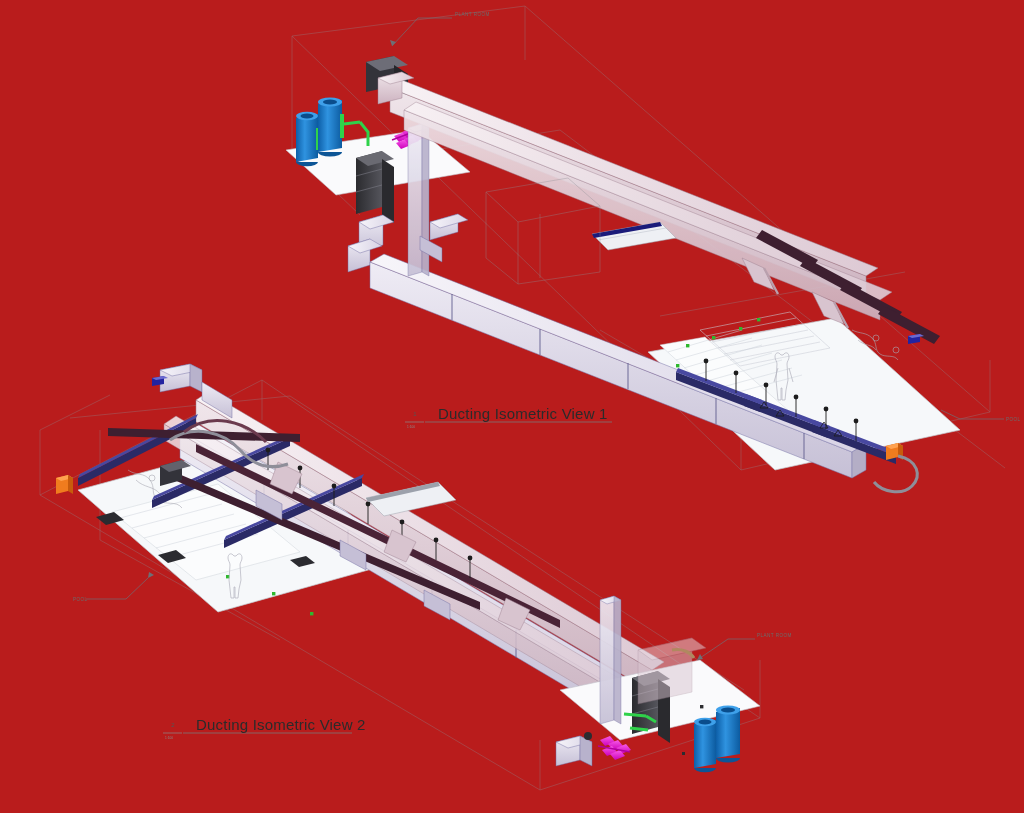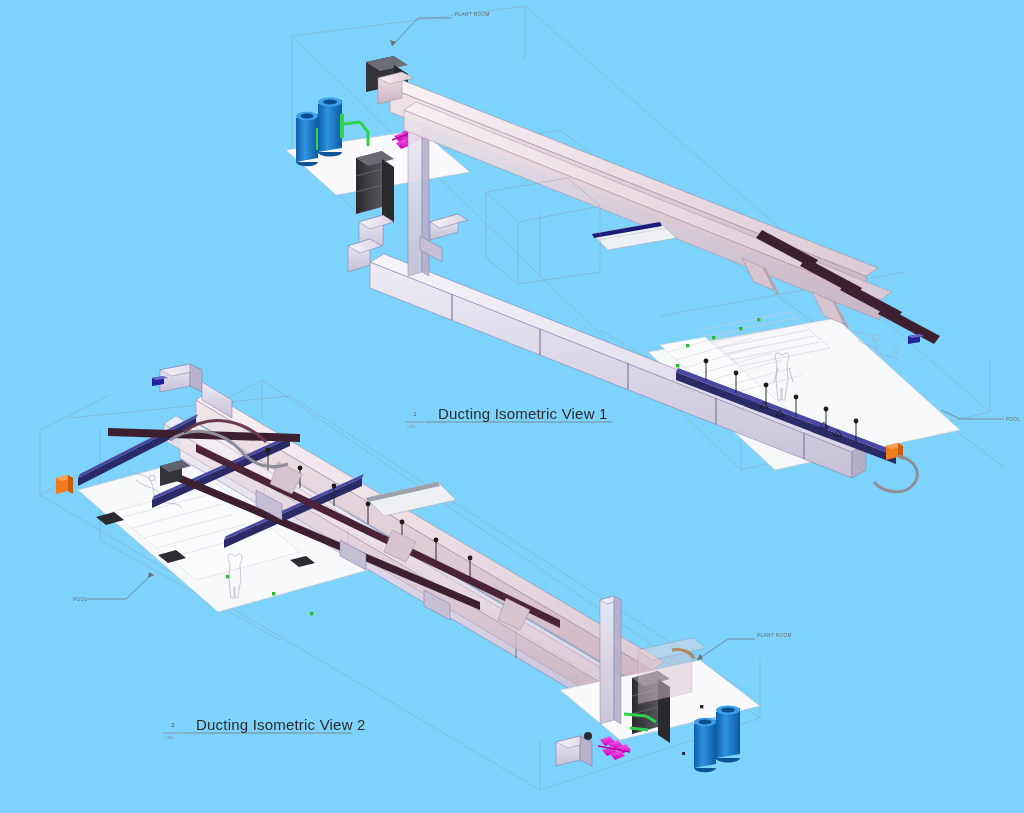--- a/index.html
+++ b/index.html
@@ -1,18 +1,18 @@
 <!DOCTYPE html>
 <html><head>
 <meta charset="utf-8">
 <style>
   html,body{margin:0;padding:0;background:#ffffff;}
   body{width:1024px;height:813px;overflow:hidden;
        font-family:"Liberation Sans",sans-serif;}
-  #sheet{position:relative;width:1024px;height:813px;background:#7dd3fc;text-align:right;}
+  #sheet{position:relative;width:1024px;height:813px;background:#b91c1c;text-align:right;}
   svg{display:block;position:absolute;top:0;left:0;}
   .vtitle{font-family:"Liberation Sans",sans-serif;font-size:15px;fill:#2b2b2b;letter-spacing:.2px;}
   .vnum{font-family:"Liberation Sans",sans-serif;font-size:6px;fill:#555;}
   .vscale{font-family:"Liberation Sans",sans-serif;font-size:3.2px;fill:#8a8a8a;}
   .anno{font-family:"Liberation Sans",sans-serif;font-size:4.6px;fill:#6b6b6b;letter-spacing:.45px;}
   .ln{fill:none;stroke:#8d8d93;stroke-width:.6;}
   .tl{fill:none;stroke:#6f6f75;stroke-width:.7;}
 </style>
 </head>
 <body>

